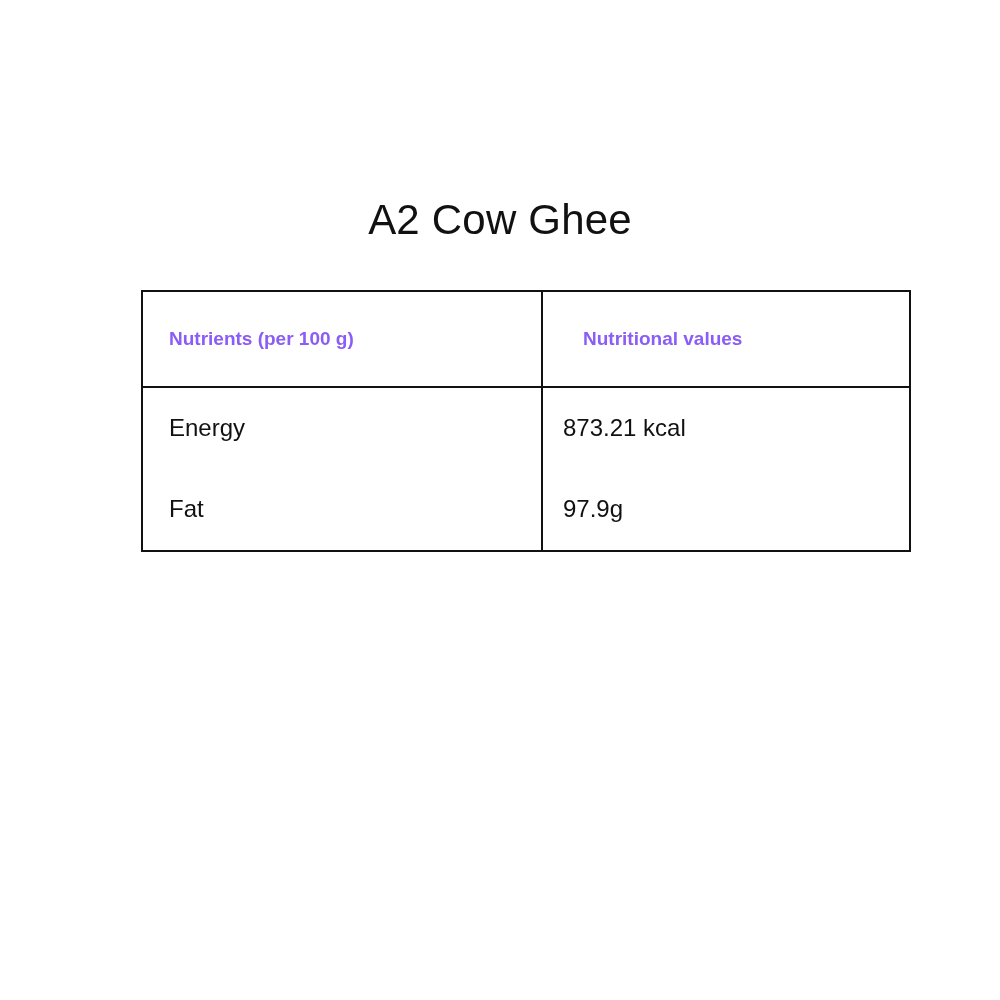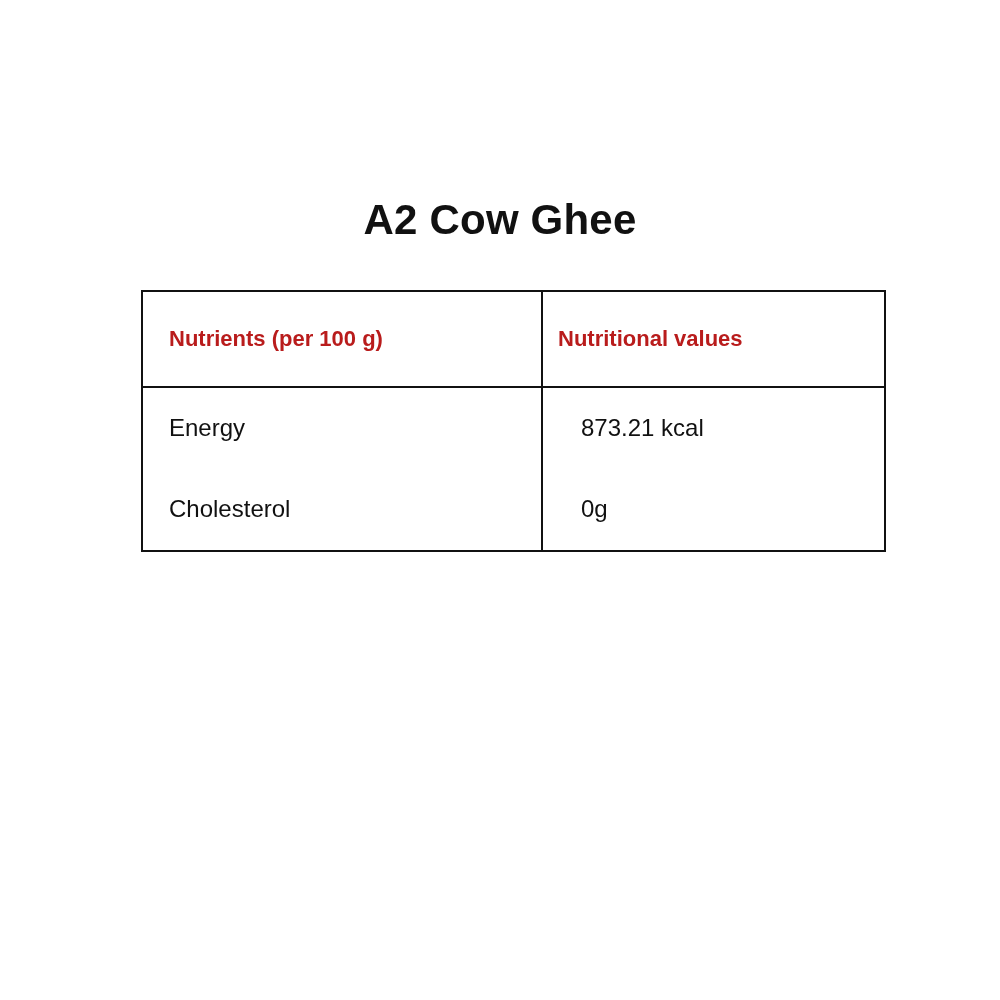--- a/index.html
+++ b/index.html
@@ -23,21 +23,21 @@
     height: 1000px;
     background: #ffffff;
   }
   .title {
     position: absolute;
     left: 0;
     top: 196px;
     width: 1000px;
     text-align: center;
     font-size: 42px;
-    font-weight: bold;
+    font-weight: normal;
     letter-spacing: 0.2px;
     color: #111111;
   }
   .nutrition-table {
     position: absolute;
     left: 141px;
     top: 290px;
     width: 698px;
     border-collapse: collapse;
     border: 2px solid #111111;
@@ -45,46 +45,46 @@
   }
   .nutrition-table th,
   .nutrition-table td {
     border: 0;
     text-align: left;
     vertical-align: middle;
     padding: 0 0 0 26px;
   }
   .nutrition-table thead th {
     height: 94px;
-    font-size: 22px;
+    font-size: 19px;
     font-weight: bold;
     border-bottom: 2px solid #111111;
-    color: #b91c1c;
+    color: #8b5cf6;
     border-radius: 6px;
   }
   .nutrition-table thead th.col-nutrient {
     width: 372px;
     border-right: 2px solid #111111;
   }
   .nutrition-table thead th.col-value {
     width: 326px;
-    padding-left: 15px;
+    padding-left: 40px;
   }
   .nutrition-table tbody td {
     height: 80px;
     font-size: 24px;
     font-weight: normal;
     color: #111111;
   }
   .nutrition-table tbody td.cell-nutrient {
     border-right: 2px solid #111111;
     margin-left: 12px;
   }
   .nutrition-table tbody td.cell-value {
-    padding-left: 38px;
+    padding-left: 20px;
   }
   .nutrition-table tbody tr:last-child td {
     height: 82px;
   }
 </style>
 </head>
 <body>
 
 <div class="page">
 
@@ -96,19 +96,19 @@
         <th class="col-nutrient">Nutrients (per 100 g)</th>
         <th class="col-value">Nutritional values</th>
       </tr>
     </thead>
     <tbody>
       <tr>
         <td class="cell-nutrient">Energy</td>
         <td class="cell-value">873.21 kcal</td>
       </tr>
       <tr>
-        <td class="cell-nutrient">Cholesterol</td>
-        <td class="cell-value">0g</td>
+        <td class="cell-nutrient">Fat</td>
+        <td class="cell-value">97.9g</td>
       </tr>
     </tbody>
   </table>
 
 </div>
 
 </body></html>

